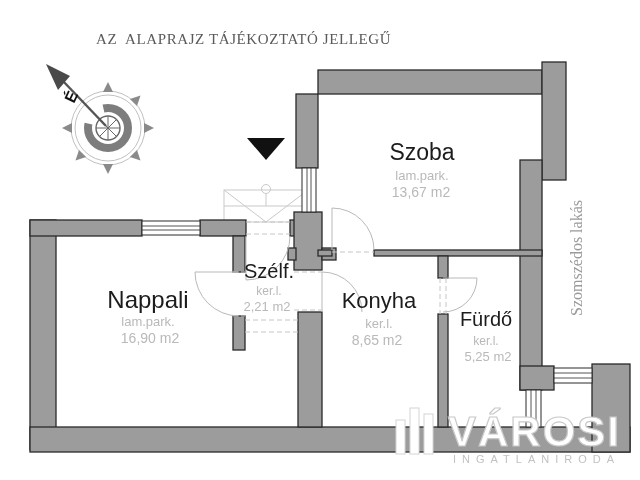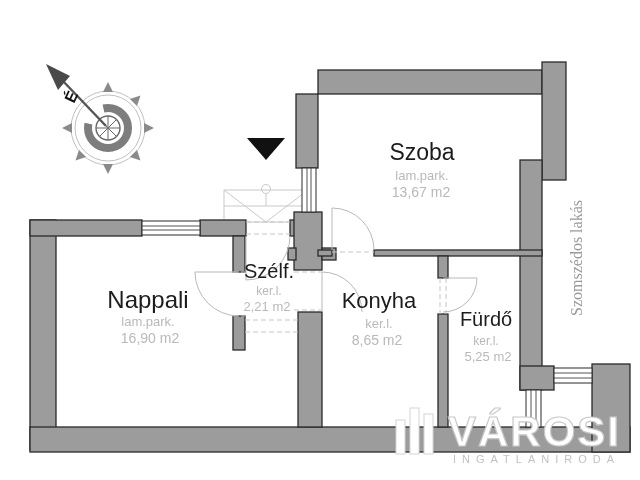--- a/index.html
+++ b/index.html
@@ -18,20 +18,21 @@
   .thin{stroke:#c9c9c9;stroke-width:1;fill:none;}
   .neighbor{fill:#9a9a9a;font-family:"Liberation Serif",serif;}
   .wm-big{fill:#ffffff;stroke:#c9c9c9;stroke-width:1.2;font-weight:bold;letter-spacing:2px;}
   .wm-sub{fill:#c2c2c2;letter-spacing:6px;}
   .wm-bar{fill:#ffffff;stroke:#d4d4d4;stroke-width:1;}
 </style>
 </head>
 <body>
 
 <div class="stage">
+  <div class="title">AZ  ALAPRAJZ TÁJÉKOZTATÓ JELLEGŰ</div>
 
   <svg width="640" height="480" viewBox="0 0 640 480">
 
     <g>
       <rect x="224" y="190" width="84" height="32" class="thin"></rect>
       <line x1="224" y1="190" x2="266" y2="222" class="thin"></line>
       <line x1="308" y1="190" x2="266" y2="222" class="thin"></line>
       <line x1="224" y1="206" x2="308" y2="206" class="thin"></line>
       <circle cx="266" cy="189" r="4.5" class="thin" fill="#fff"></circle>
       <line x1="266" y1="194" x2="266" y2="206" class="thin"></line>

